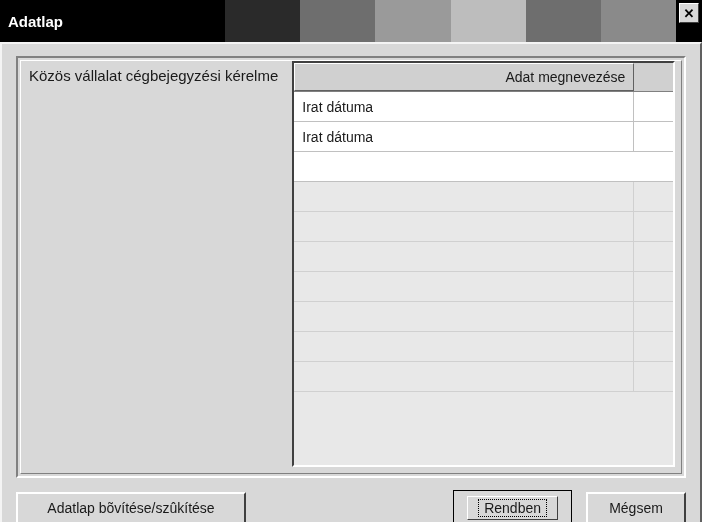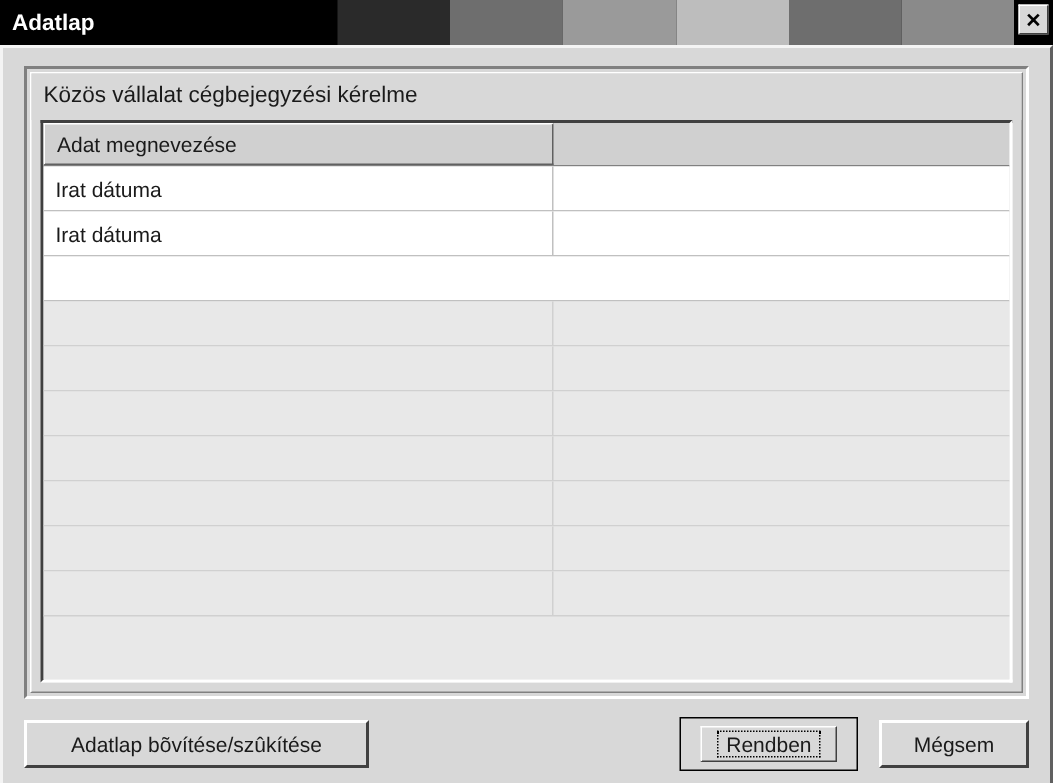--- a/index.html
+++ b/index.html
@@ -10,21 +10,21 @@
     body {
       font-family: Tahoma, Arial, sans-serif;
       font-size: 13px;
       background: #ffffff;
       width: 702px;
       height: 522px;
       overflow: hidden;
     }
     
     .titlebar {
-      height: 30px;
+      height: 42px;
       background: #000000;
       display: flex;
       align-items: center;
       position: relative;
     }
     .titlebar-text {
       color: #ffffff;
       font-weight: bold;
       font-size: 15px;
       padding-left: 8px;
@@ -87,21 +87,21 @@
       flex-direction: column;
     }
     .groupbox-inner {
       border: 1px solid;
       border-top-color: #ffffff;
       border-left-color: #ffffff;
       border-right-color: #808080;
       border-bottom-color: #808080;
       flex: 1;
       display: flex;
-      flex-direction: column;
+      flex-direction: row;
       padding: 0;
     }
     
     .subtitle {
       background: #d8d8d8;
       padding: 6px 8px 8px 8px;
       font-size: 15px;
       color: #1a1a1a;
     }
     
@@ -127,21 +127,21 @@
       padding: 5px 8px;
       font-size: 14px;
       color: #1a1a1a;
       border: 1px solid;
       border-top-color: #ffffff;
       border-left-color: #ffffff;
       border-right-color: #606060;
       border-bottom-color: #606060;
       background: #d0d0d0;
     }
-    .th.col1 { flex: 0 0 340px; }
+    .th.col1 { flex: 0 0 340px; text-align: right; }
     .th.col2 { flex: 1; }
     .table-body {
       flex: 1;
       background: #e8e8e8;
       display: flex;
       flex-direction: column;
     }
     .tr {
       display: flex;
       height: 30px;

